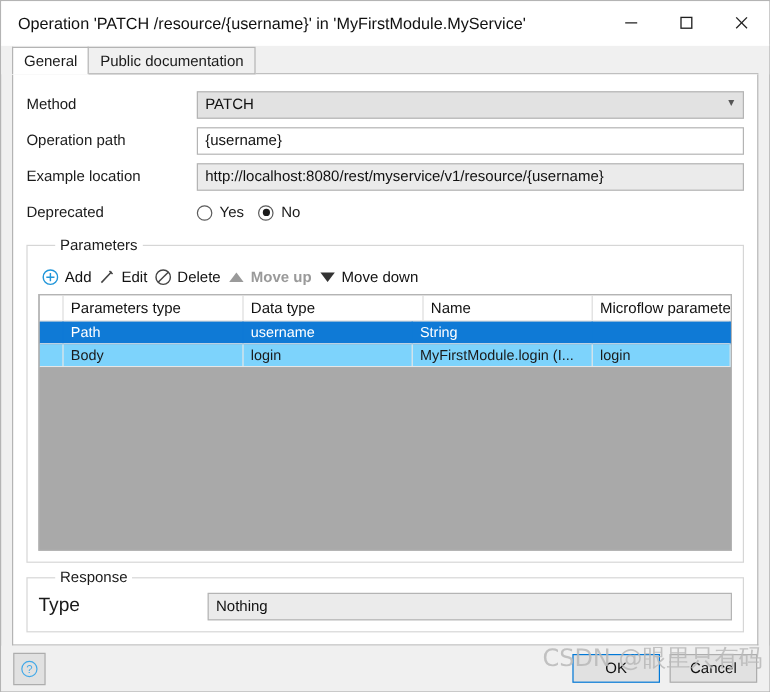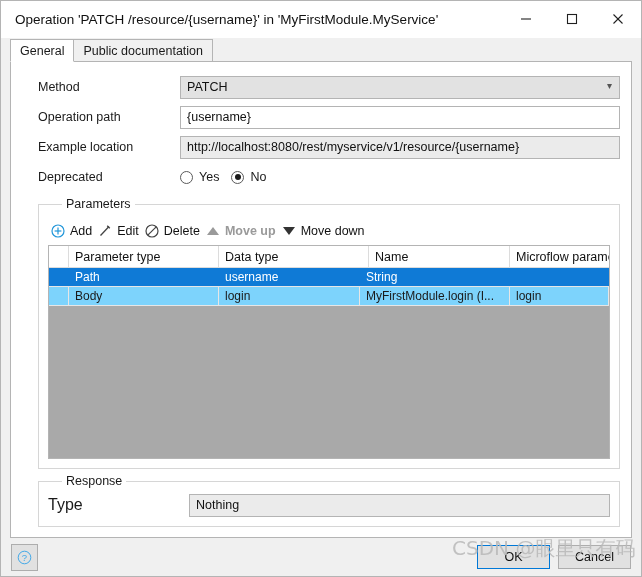--- a/index.html
+++ b/index.html
@@ -62,21 +62,21 @@
   }
   .tab + .tab{margin-left:-1px;}
   .tab.active{
     background:#ffffff;border-bottom-color:#ffffff;z-index:2;
   }
   
   .content{
     flex:1;background:#ffffff;
     margin:0 9px;border:1px solid #b4b4b4;border-top:none;
     box-sizing:border-box;
-    padding:10px 11px 0 27px;
+    padding:10px 11px 0 11px;
     position:relative;
     display:flex;flex-direction:column;
   }
   .row{display:flex;align-items:center;height:30px;}
   .lbl{width:142px;min-width:142px;font-size:12.5px;color:#1a1a1a;}
   .field{
     height:23px;box-sizing:border-box;
     border:1px solid #b4b4b4;background:#ffffff;
     display:flex;align-items:center;padding:0 6px;
     font-size:12.5px;color:#111;flex:1;
@@ -292,21 +292,21 @@
           <span class="tb-ico">
               <span class="tri down"></span>
             </span>
           <span>Move down</span>
         </div>
       </div>
 
       <div class="grid">
         <div class="grid-head">
           <div class="gh c0"></div>
-          <div class="gh c1">Parameter type</div>
+          <div class="gh c1">Parameters type</div>
           <div class="gh c3">Data type</div>
           <div class="gh c2">Name</div>
           <div class="gh c4">Microflow parameter</div>
         </div>
 
         <div class="grid-row sel">
           <div class="gc c0"></div>
           <div class="gc c1">Path</div>
           <div class="gc c2">username</div>
           <div class="gc c3">String</div>

